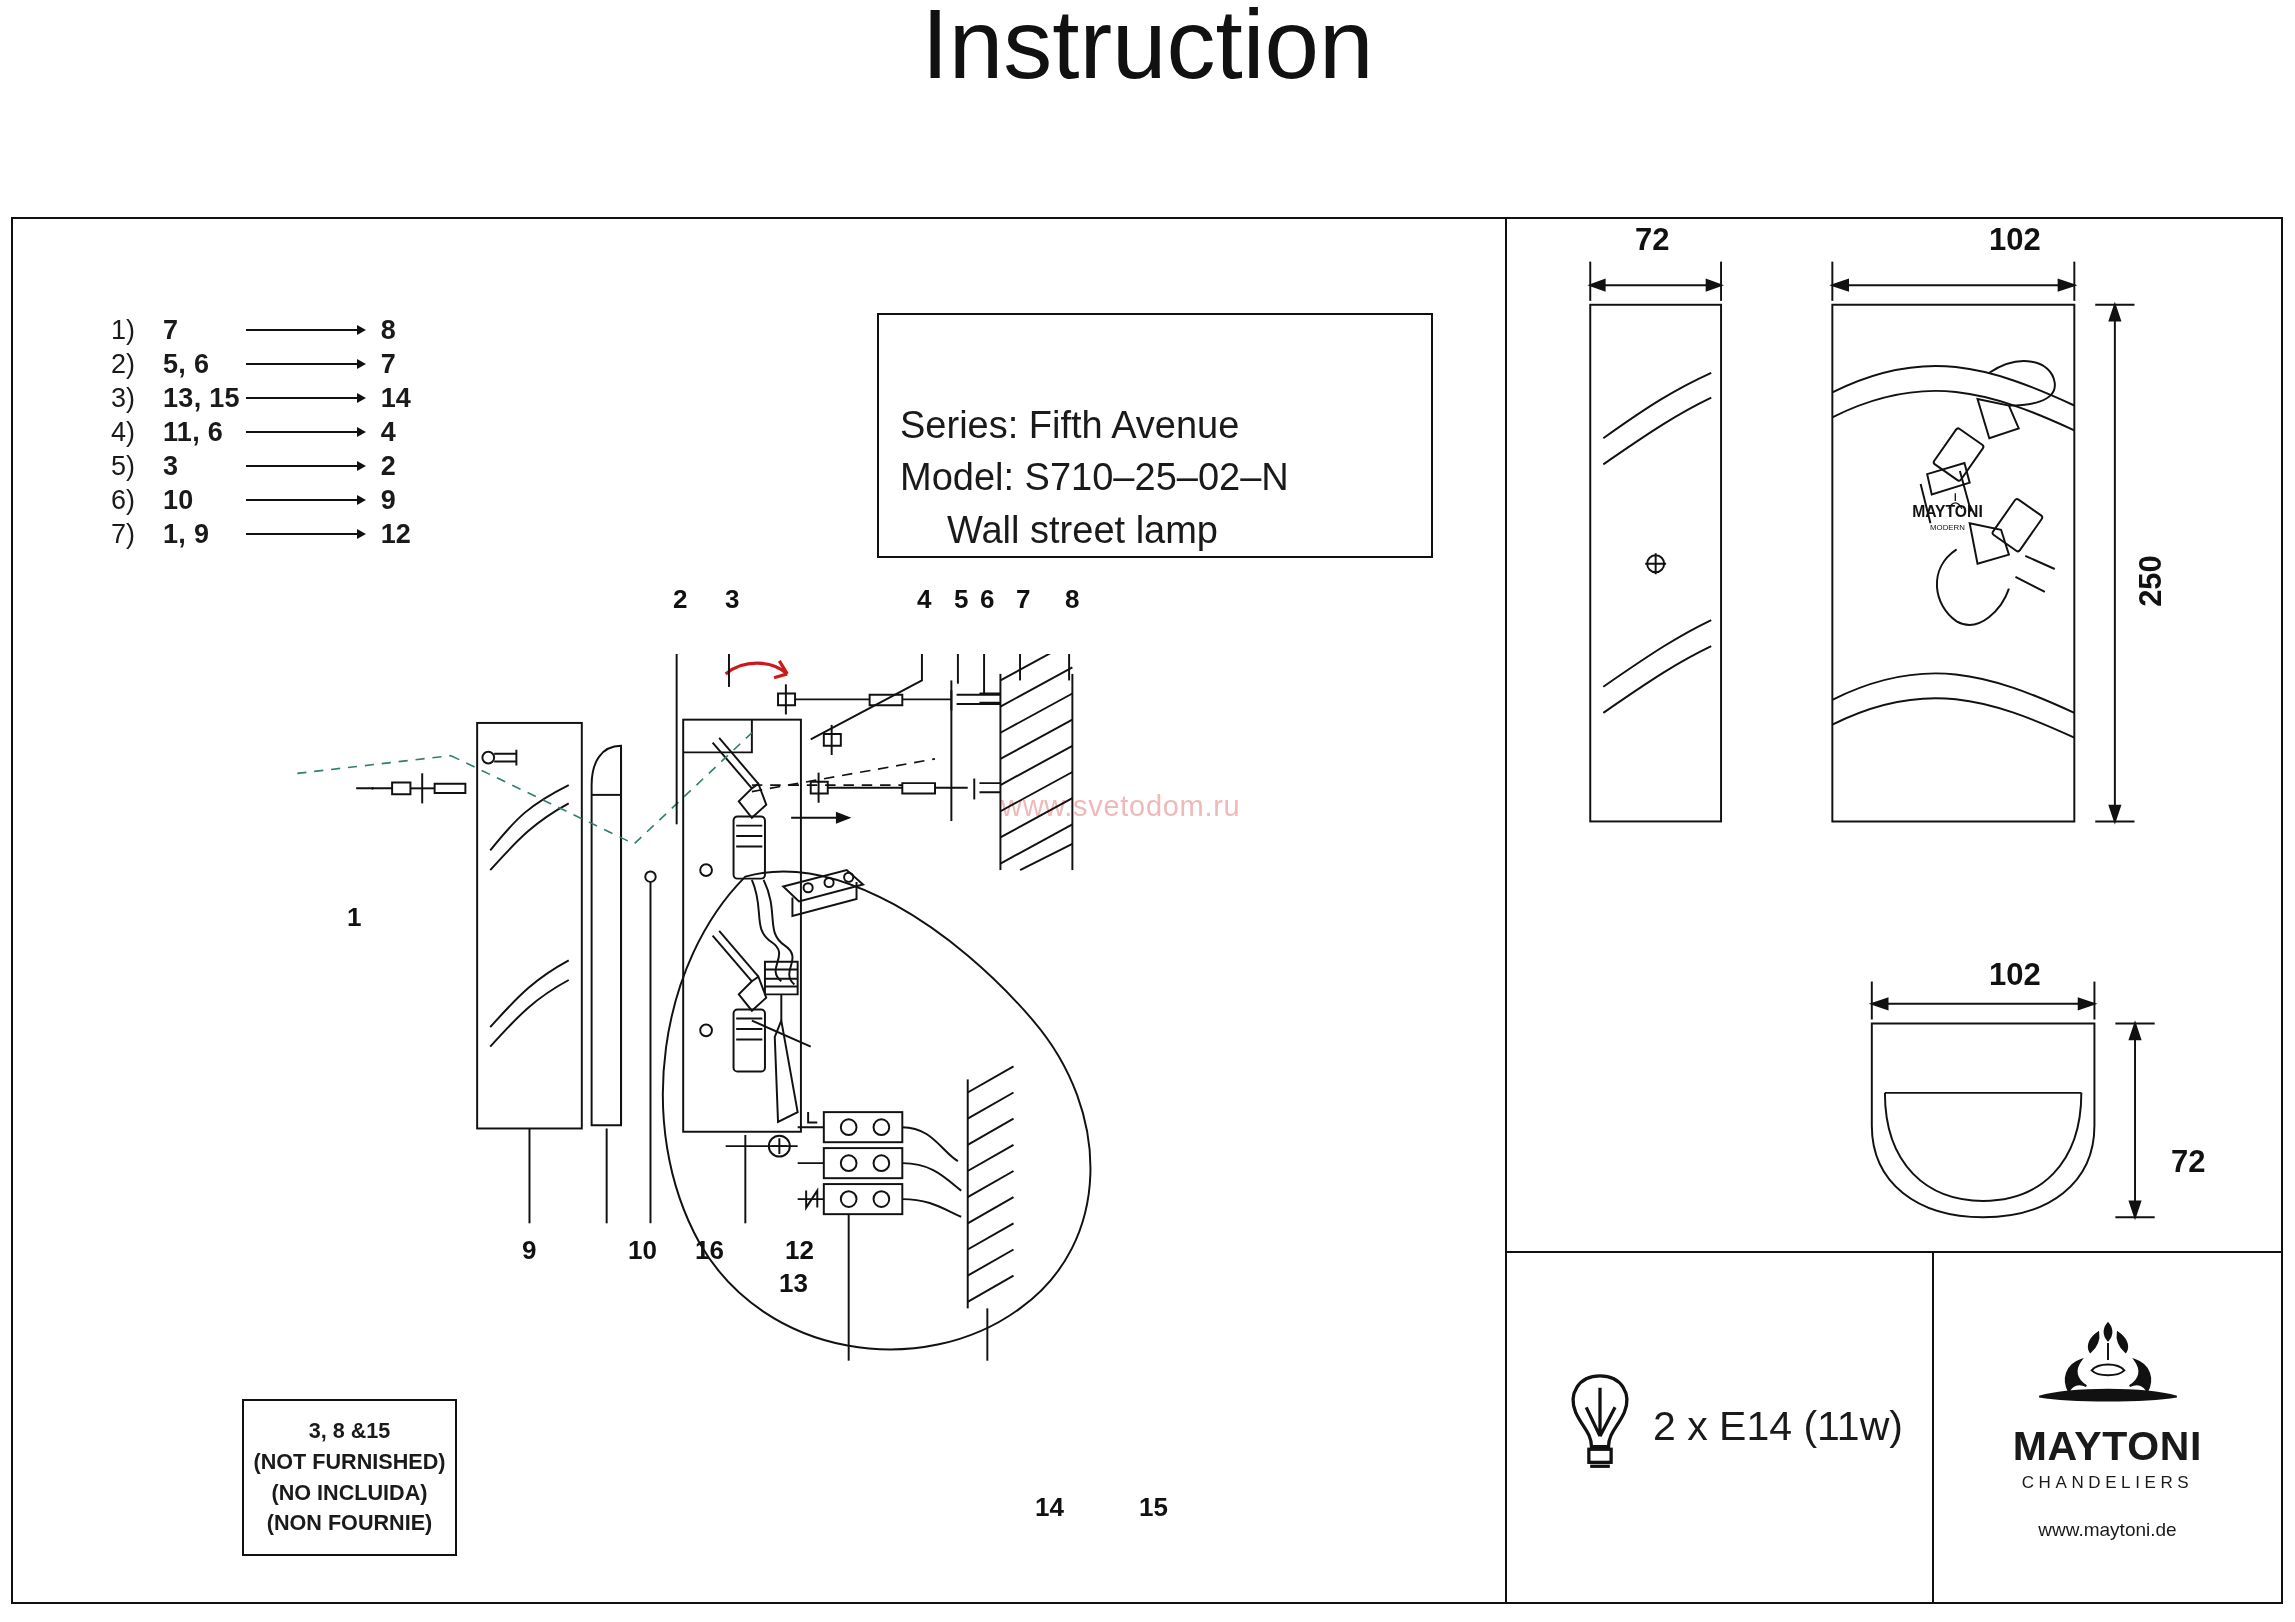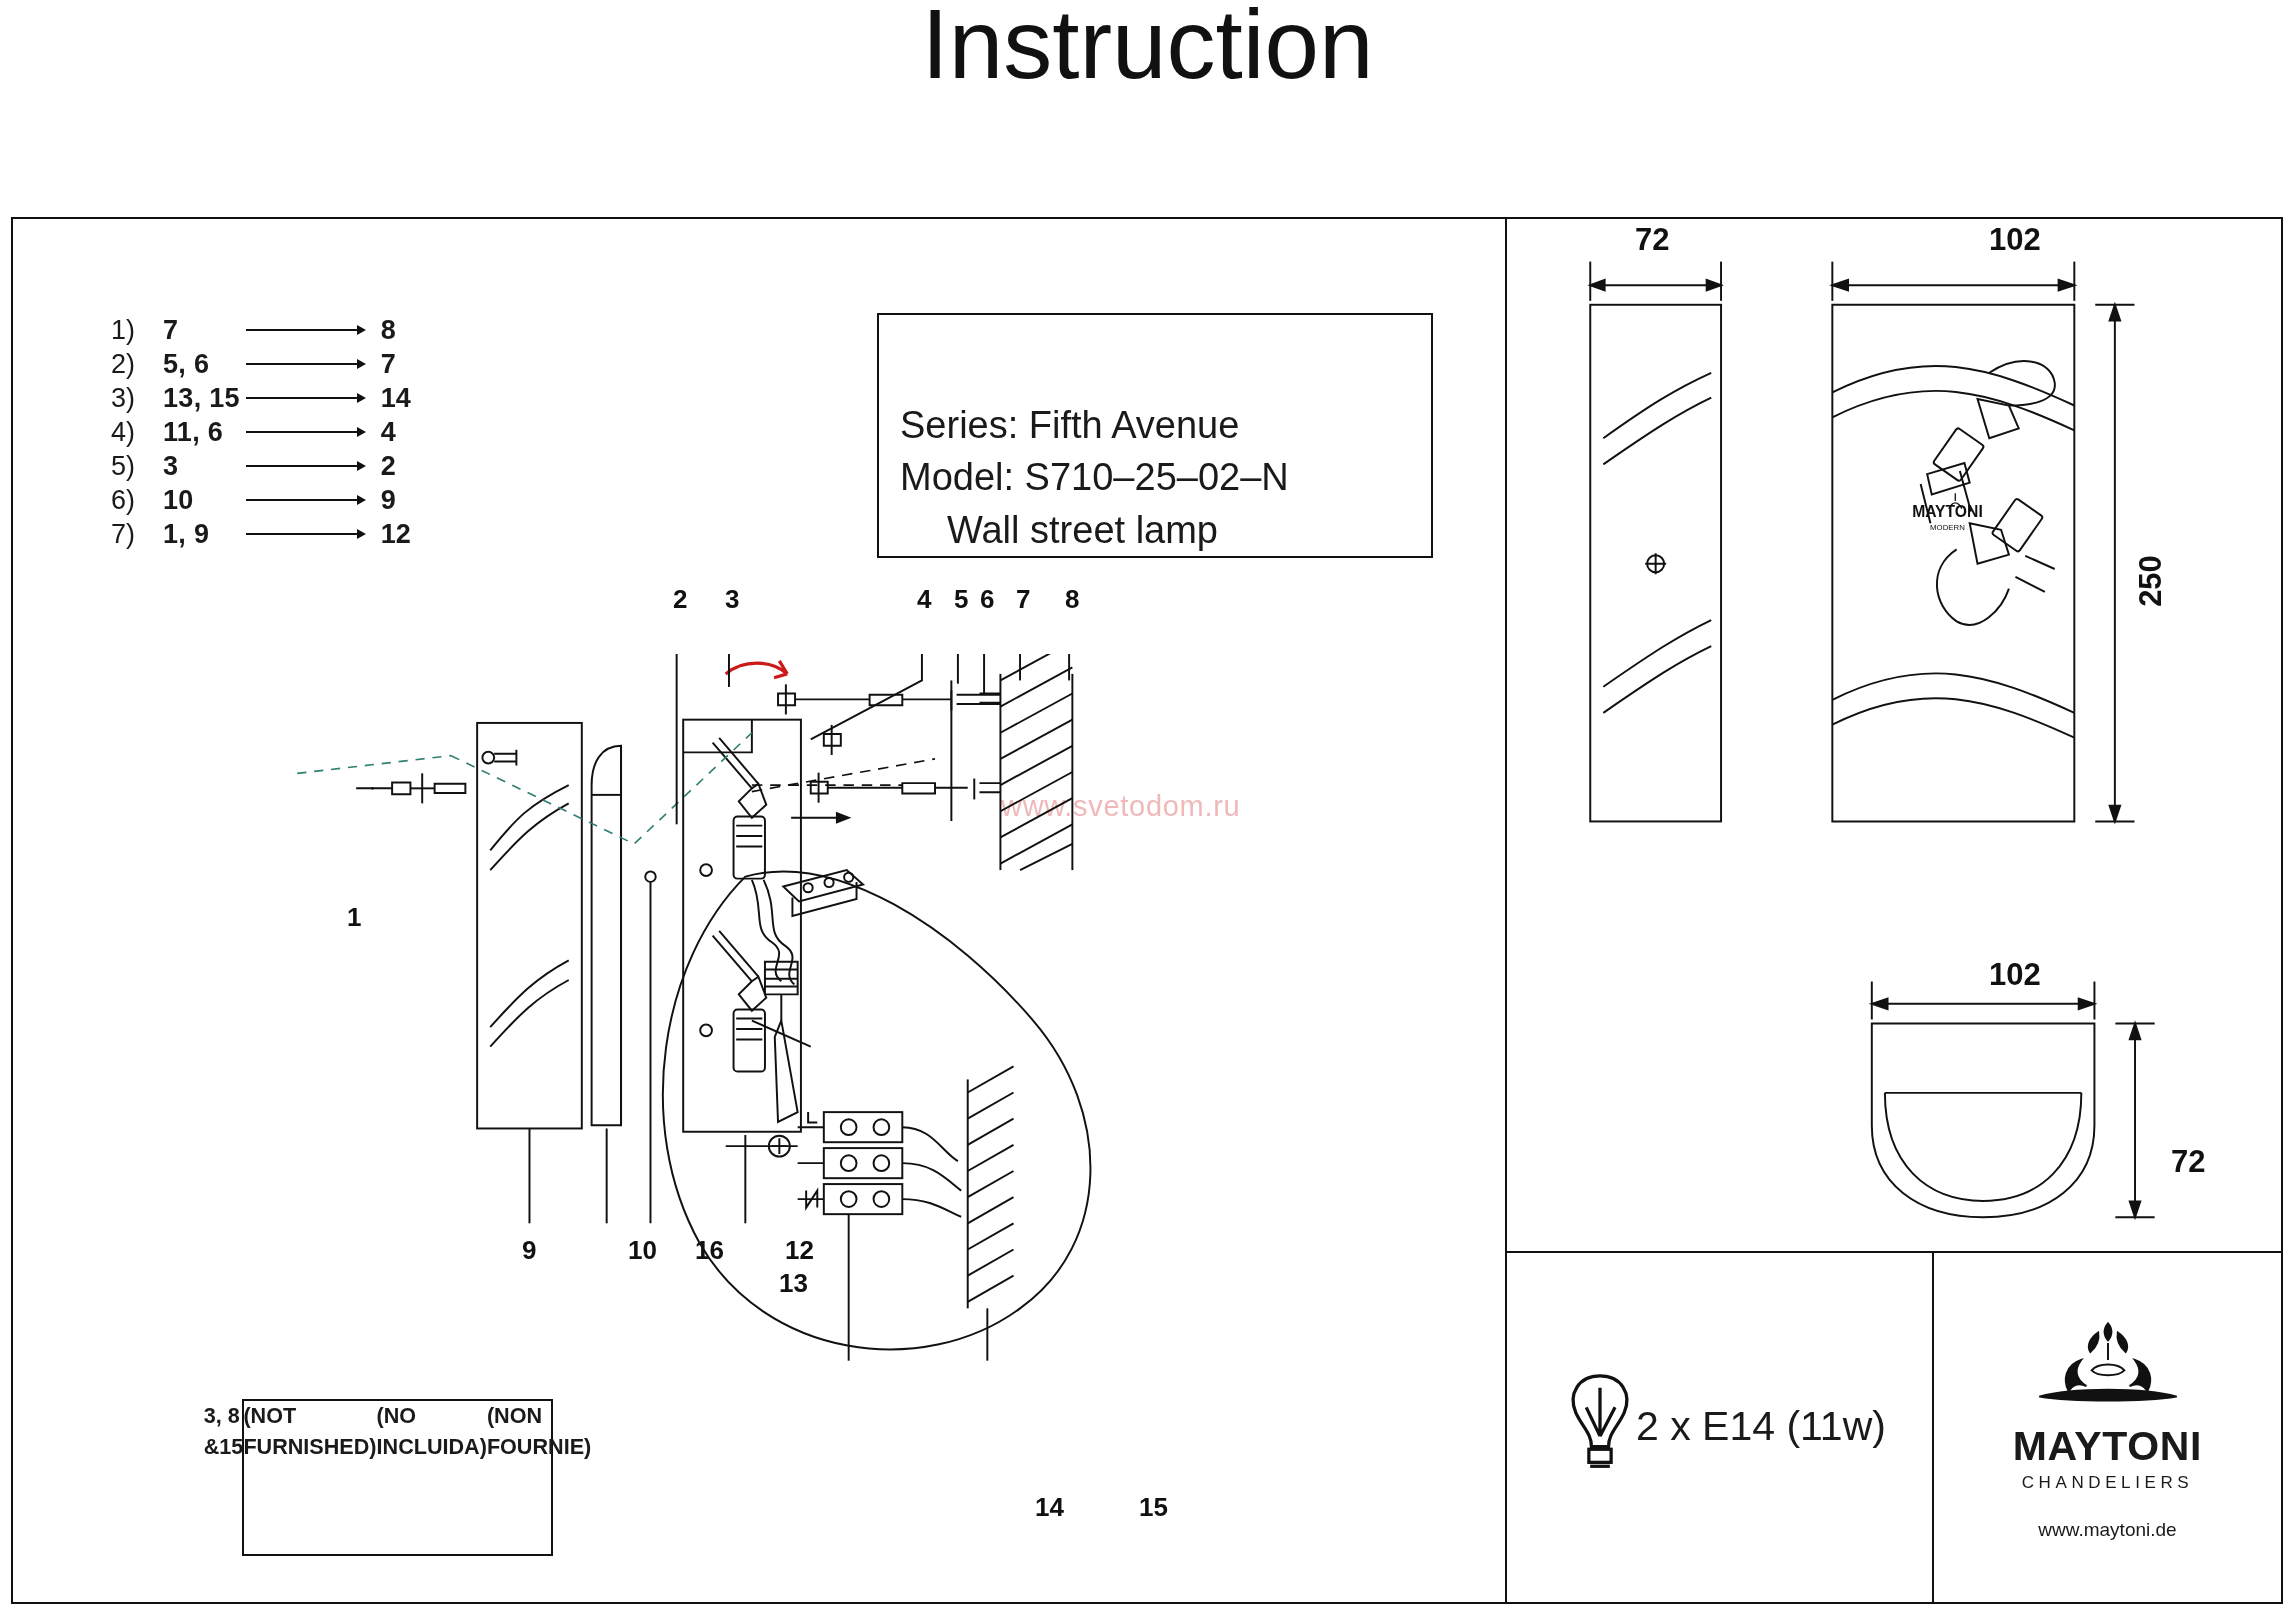--- a/index.html
+++ b/index.html
@@ -48,42 +48,42 @@
   .series-box {
     position:absolute; left:877px; top:313px; width:556px; height:245px;
     border:2.6px solid #111; box-sizing:border-box;
     display:flex; flex-direction:column; justify-content:flex-end; padding-left:21px;
   }
   .series-line { font-size:38px; line-height:1.38; white-space:nowrap; }
   .series-line.indent { padding-left:47px; }
 
   
   .nf-box {
-    position:absolute; left:242px; top:1399px; width:311px; height:157px;
+    position:absolute; left:242px; top:1399px; width:215px; height:157px;
     border:2.6px solid #111; box-sizing:border-box;
-    display:flex; justify-content:center;
+    display:flex; flex-direction:column; align-items:center; justify-content:center;
   }
   .nf-line { font-size:21.6px; font-weight:700; line-height:1.42; }
 
   
   .lbl { position:absolute; font-size:26px; font-weight:700; color:#111; }
 
   
   .watermark {
     position:absolute; left:1001px; top:790px; font-size:29px; color:#f0b9b9;
     letter-spacing:0.7px; font-family:"Liberation Sans", sans-serif;
   }
 
   
   .dim { position:absolute; font-size:31px; font-weight:700; color:#111; }
 
   
   .lamp-spec {
     position:absolute; left:1525px; top:1302px; width:393px; height:249px;
-    display:flex; align-items:center; padding-left:39px; box-sizing:border-box;text-align:right;
+    display:flex; align-items:center; gap:17px; padding-left:39px; box-sizing:border-box;text-align:right;
   }
   .lamp-text { font-size:41px; font-weight:400; white-space:nowrap; }
 
   
   .brand {
     position:absolute; left:1932px; top:1251px; width:351px; height:353px;
     display:flex; flex-direction:column; align-items:center; justify-content:center; gap:3.9px;
   }
   .brand-name { font-size:41px; font-weight:700; letter-spacing:0.7px; }
   .brand-sub { font-size:17px; letter-spacing:4.6px; }

